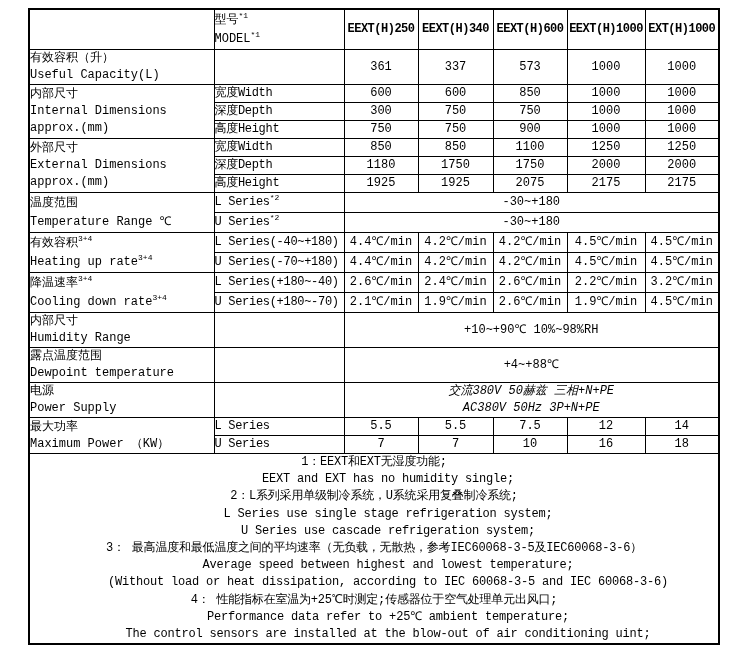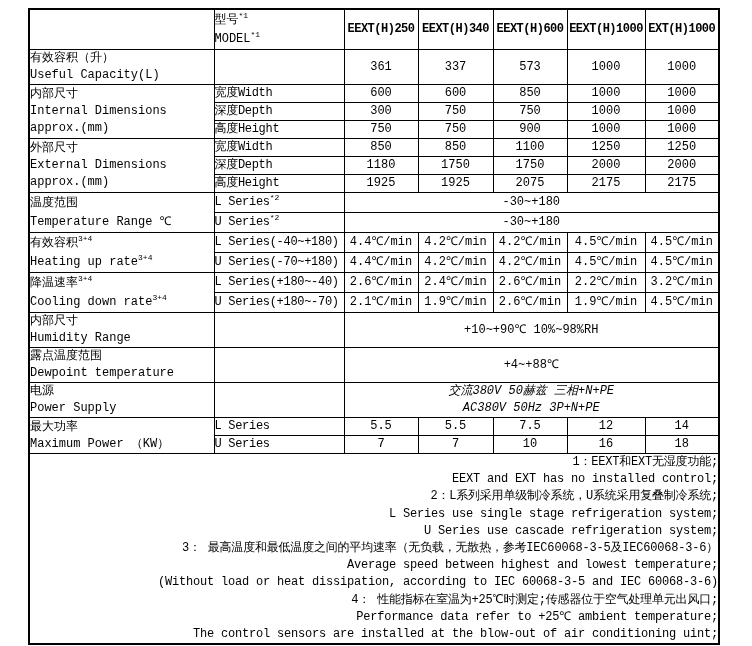--- a/index.html
+++ b/index.html
@@ -43,21 +43,21 @@
   td.val{text-align:center;}
   td.colhead{text-align:center;font-size:11.5px;letter-spacing:-0.5px;font-weight:bold;}
   td.lbl .ln{line-height:17px;}
   td.lbl2 .ln{line-height:19px;}
   td.hdrmodel{text-align:left;padding-left:3px;font-size:13px;}
   td.hdrmodel .ln{line-height:19px;}
   sup{font-size:8px;letter-spacing:0;vertical-align:baseline;position:relative;top:-5px;}
   td.span2l .ln{line-height:17px;font-style:italic;}
   
   td.footnotes{
-    text-align:right;vertical-align:top;
+    text-align:center;vertical-align:top;
     padding:2px 2px 2px 4px;
     font-size:13px;
   }
   td.footnotes .fline{line-height:17.2px;white-space:nowrap;letter-spacing:-0.2px;}
   td.footnotes .indent{padding-left:28px;}
 </style>
 </head>
 <body>
 
 <div class="sheet">
@@ -261,21 +261,21 @@
     <td class="val">7</td>
     <td class="val">7</td>
     <td class="val">10</td>
     <td class="val">16</td>
     <td class="val">18</td>
   </tr>
 
   <tr>
     <td class="footnotes" colspan="7">
       <div class="fline">1：EEXT和EXT无湿度功能;</div>
-      <div class="fline indent">EEXT and EXT has no installed control;</div>
+      <div class="fline indent">EEXT and EXT has no humidity single;</div>
       <div class="fline">2：L系列采用单级制冷系统，U系统采用复叠制冷系统;</div>
       <div class="fline indent">L Series use single stage refrigeration system;</div>
       <div class="fline indent">U Series use cascade refrigeration system;</div>
       <div class="fline">3： 最高温度和最低温度之间的平均速率（无负载，无散热，参考IEC60068-3-5及IEC60068-3-6）</div>
       <div class="fline indent">Average speed between highest and lowest temperature;</div>
       <div class="fline indent">(Without load or heat dissipation, according to IEC 60068-3-5 and IEC 60068-3-6)</div>
       <div class="fline">4： 性能指标在室温为+25℃时测定;传感器位于空气处理单元出风口;</div>
       <div class="fline indent">Performance data refer to +25℃ ambient temperature;</div>
       <div class="fline indent">The control sensors are installed at the blow-out of air conditioning uint;</div>
     </td>

